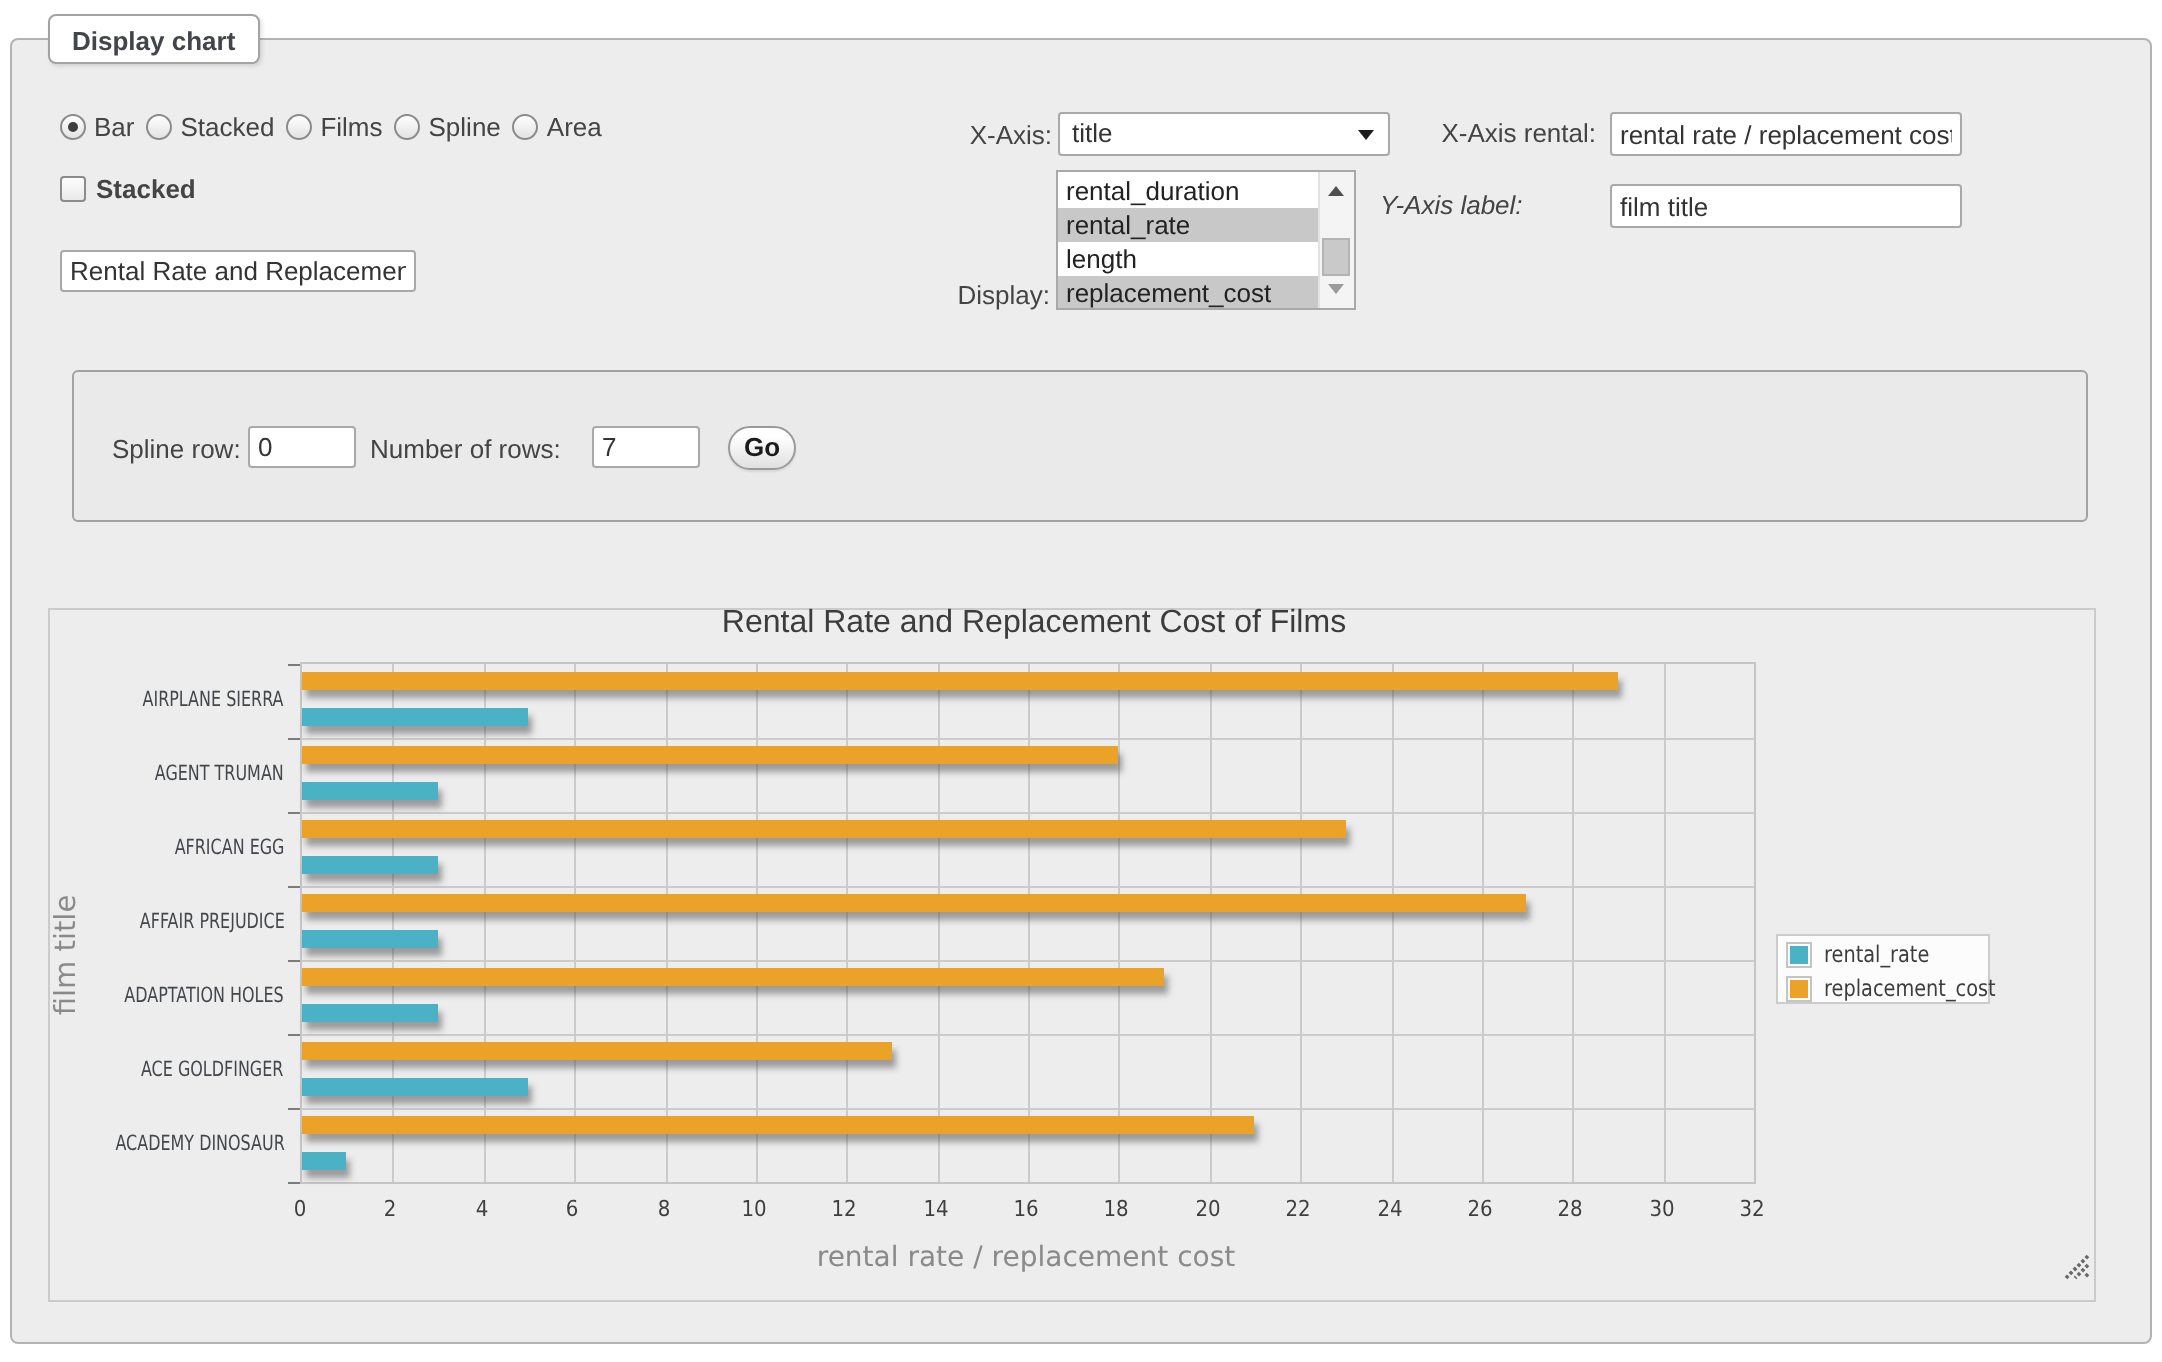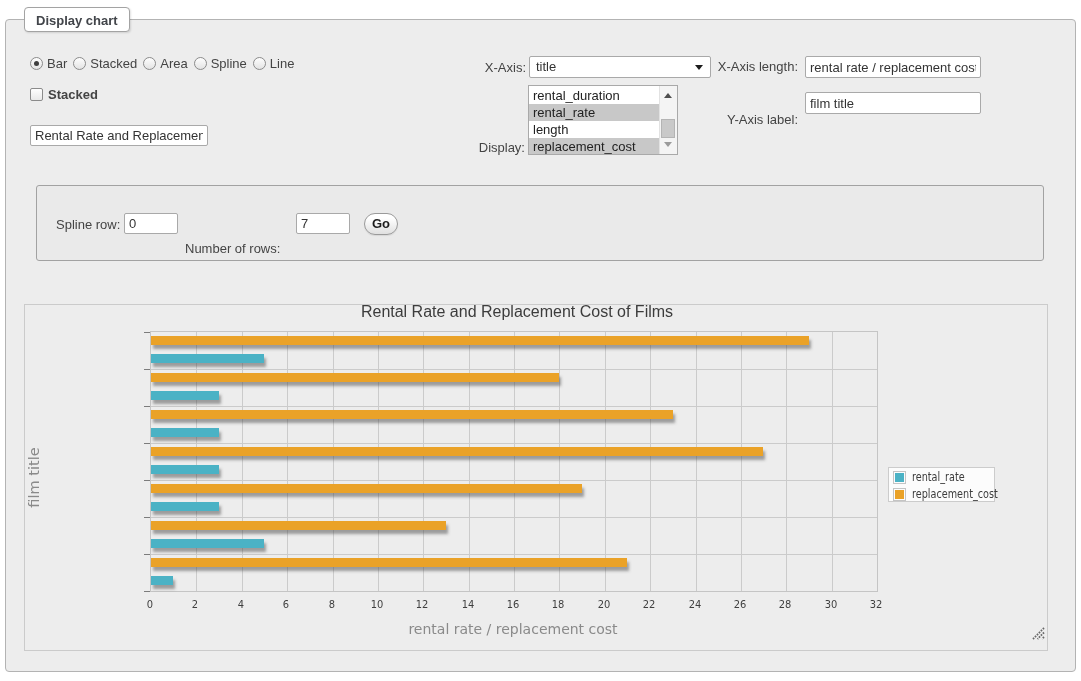--- a/index.html
+++ b/index.html
@@ -31,24 +31,24 @@
   .in-title{left:30px;top:125px;width:178px;height:21px;}
   .in-xlabel{left:805px;top:56px;width:176px;height:22px;}
   .in-ylabel{left:805px;top:92px;width:176px;height:22px;}
   .in-start{left:124px;top:213px;width:54px;height:21px;}
   .in-nrows{left:296px;top:213px;width:54px;height:21px;}
 
   .flabel{position:absolute;font-size:13px;color:#444;line-height:15px;}
   .lbl-xaxis{left:446px;top:60px;width:80px;text-align:right;}
   .lbl-series{left:446px;top:140px;width:79px;text-align:right;}
   .lbl-xaxislabel{left:690px;top:59px;width:108px;text-align:right;}
-  .lbl-yaxislabel{left:690px;top:112px;width:108px;text-align:right;}
-
-  
-  .selectbox{left:529px;top:56px;width:182px;height:22px;box-sizing:border-box;background:#fff;
+  .lbl-yaxislabel{left:690px;top:95px;width:108px;text-align:left;font-style:italic;}
+
+  
+  .selectbox{left:529px;top:56px;width:166px;height:22px;box-sizing:border-box;background:#fff;
     border:1px solid #a9a9a9;border-radius:2px;line-height:20px;padding-left:6px;color:#333;}
   .selectbox .arrow{position:absolute;right:7px;top:8px;width:0;height:0;
     border-left:4px solid transparent;border-right:4px solid transparent;border-top:5px solid #1c1c1c;}
 
   
   .listbox{left:528px;top:85px;width:150px;height:70px;box-sizing:border-box;background:#fff;
     border:1px solid #a9a9a9;overflow:hidden;}
   .lrow{height:17px;line-height:17px;padding-left:4px;margin-right:17px;font-size:13px;color:#222;
     white-space:nowrap;}
   .lrow:first-child{margin-top:1px;}
@@ -57,21 +57,21 @@
   .sbar .up{position:absolute;left:4px;top:7px;width:0;height:0;
     border-left:4.5px solid transparent;border-right:4.5px solid transparent;border-bottom:5px solid #4f4f4f;}
   .sbar .down{position:absolute;left:4px;bottom:7px;width:0;height:0;
     border-left:4.5px solid transparent;border-right:4.5px solid transparent;border-top:5px solid #9b9b9b;}
   .sbar .thumb{position:absolute;left:1px;top:33px;width:14px;height:19px;background:#c9c9c9;border:1px solid #b4b4b4;box-sizing:border-box;}
 
   
   .fieldset-rows{left:36px;top:185px;width:1008px;height:76px;box-sizing:border-box;
     background:#eaeaea;border:1px solid #a2a2a2;border-radius:3px;}
   .lbl-startrow{left:56px;top:217px;}
-  .lbl-nrows{left:185px;top:217px;margin-top:24px;}
+  .lbl-nrows{left:185px;top:217px;}
   .go-btn{left:364px;top:213px;width:34px;height:22px;box-sizing:border-box;border:1px solid #9a9a9a;
     border-radius:11px;background:linear-gradient(#ffffff 20%,#e0e0e0);font-weight:bold;font-size:13px;
     color:#1c1c1c;text-align:center;line-height:20px;font-family:"Liberation Sans",sans-serif;
     box-shadow:0 1px 1px rgba(0,0,0,0.08);}
 
   
   .chart-box{left:24px;top:304px;width:1024px;height:347px;box-sizing:border-box;border:1px solid #cbcbcb;}
   .chart-inner{position:absolute;left:0;top:0;width:1022px;height:345px;
     font-family:"DejaVu Sans","Liberation Sans",sans-serif;}
   .c-title{position:absolute;left:129px;top:-2px;width:726px;text-align:center;
@@ -109,29 +109,29 @@
     <span class="radio-item">
         <span class="radio checked"></span>
         <span>Bar</span>
       </span>
     <span class="radio-item">
         <span class="radio"></span>
         <span>Stacked</span>
       </span>
     <span class="radio-item">
         <span class="radio"></span>
+        <span>Films</span>
+      </span>
+    <span class="radio-item">
+        <span class="radio"></span>
+        <span>Spline</span>
+      </span>
+    <span class="radio-item">
+        <span class="radio"></span>
         <span>Area</span>
-      </span>
-    <span class="radio-item">
-        <span class="radio"></span>
-        <span>Spline</span>
-      </span>
-    <span class="radio-item">
-        <span class="radio"></span>
-        <span>Line</span>
       </span>
   </div>
 
   <div class="abs check-row">
     <span class="checkbox"></span>
     <span>Stacked</span>
   </div>
 
   <input class="abs tinput in-title" value="Rental Rate and Replacement Cost of Films" style="">
 
@@ -147,21 +147,21 @@
     <div class="lrow selected">rental_rate</div>
     <div class="lrow">length</div>
     <div class="lrow selected">replacement_cost</div>
     <div class="sbar">
       <span class="up"></span>
       <span class="thumb"></span>
       <span class="down"></span>
     </div>
   </div>
 
-  <div class="flabel lbl-xaxislabel">X-Axis length:</div>
+  <div class="flabel lbl-xaxislabel">X-Axis rental:</div>
   <input class="abs tinput in-xlabel" value="rental rate / replacement cost" style="">
   <div class="flabel lbl-yaxislabel">Y-Axis label:</div>
   <input class="abs tinput in-ylabel" value="film title" style="">
 
   <div class="abs fieldset-rows"></div>
   <div class="flabel lbl-startrow">Spline row:</div>
   <input class="abs tinput in-start" value="0" style="">
   <div class="flabel lbl-nrows">Number of rows:</div>
   <input class="abs tinput in-nrows" value="7" style="">
   <div class="abs go-btn">Go</div>
@@ -207,20 +207,29 @@
           <div class="bar" style="top: 96px; width: 68px; background: rgb(75, 178, 197);"></div>
           <div class="bar" style="top: 115px; width: 612px; background: rgb(234, 162, 40);"></div>
           <div class="bar" style="top: 133px; width: 68px; background: rgb(75, 178, 197);"></div>
           <div class="bar" style="top: 152px; width: 431px; background: rgb(234, 162, 40);"></div>
           <div class="bar" style="top: 170px; width: 68px; background: rgb(75, 178, 197);"></div>
           <div class="bar" style="top: 189px; width: 295px; background: rgb(234, 162, 40);"></div>
           <div class="bar" style="top: 207px; width: 113px; background: rgb(75, 178, 197);"></div>
           <div class="bar" style="top: 226px; width: 476px; background: rgb(234, 162, 40);"></div>
           <div class="bar" style="top: 244px; width: 22px; background: rgb(75, 178, 197);"></div>
         </div>
+      <div class="cat-wrap" id="catwrap">
+          <div class="cat-label" style="top: 40px;">AIRPLANE SIERRA</div>
+          <div class="cat-label" style="top: 77px;">AGENT TRUMAN</div>
+          <div class="cat-label" style="top: 114px;">AFRICAN EGG</div>
+          <div class="cat-label" style="top: 151px;">AFFAIR PREJUDICE</div>
+          <div class="cat-label" style="top: 188px;">ADAPTATION HOLES</div>
+          <div class="cat-label" style="top: 225px;">ACE GOLDFINGER</div>
+          <div class="cat-label" style="top: 262px;">ACADEMY DINOSAUR</div>
+        </div>
       <div id="xticks">
           <div class="xtick-label" style="left: 105px;">0</div>
           <div class="xtick-label" style="left: 150.375px;">2</div>
           <div class="xtick-label" style="left: 195.75px;">4</div>
           <div class="xtick-label" style="left: 241.125px;">6</div>
           <div class="xtick-label" style="left: 286.5px;">8</div>
           <div class="xtick-label" style="left: 331.875px;">10</div>
           <div class="xtick-label" style="left: 377.25px;">12</div>
           <div class="xtick-label" style="left: 422.625px;">14</div>
           <div class="xtick-label" style="left: 468px;">16</div>

